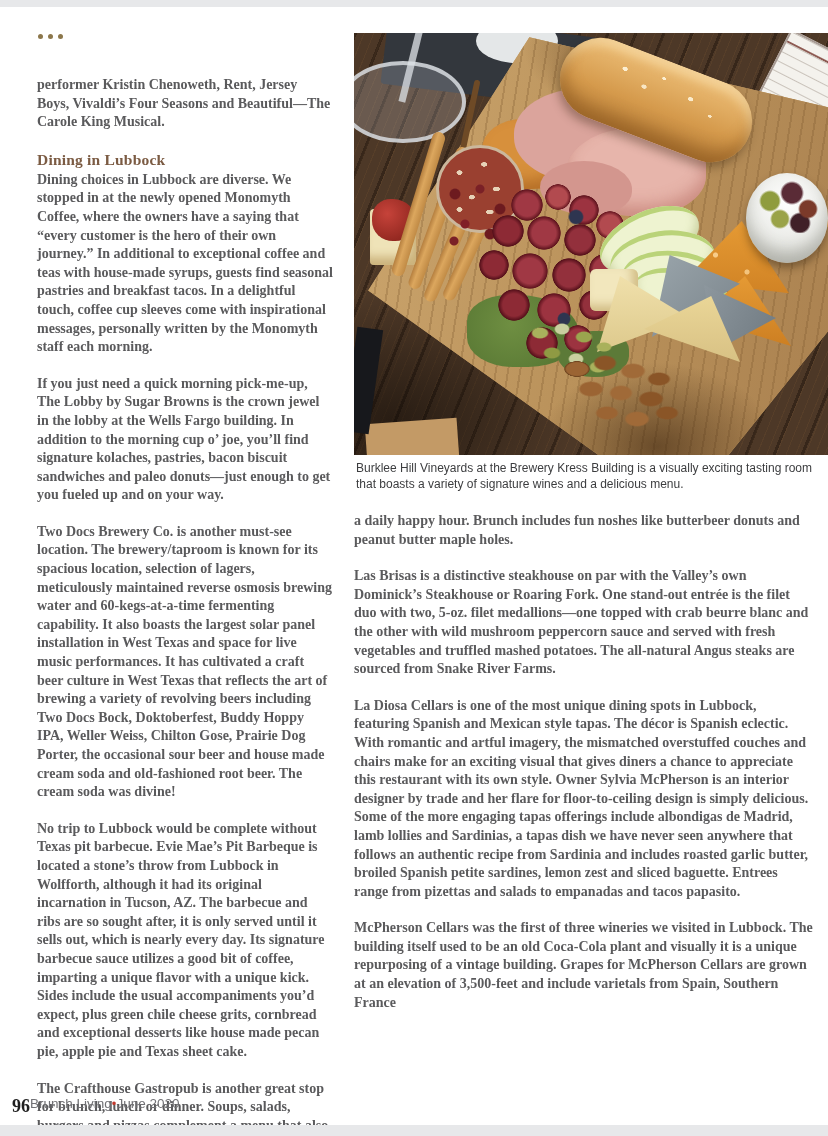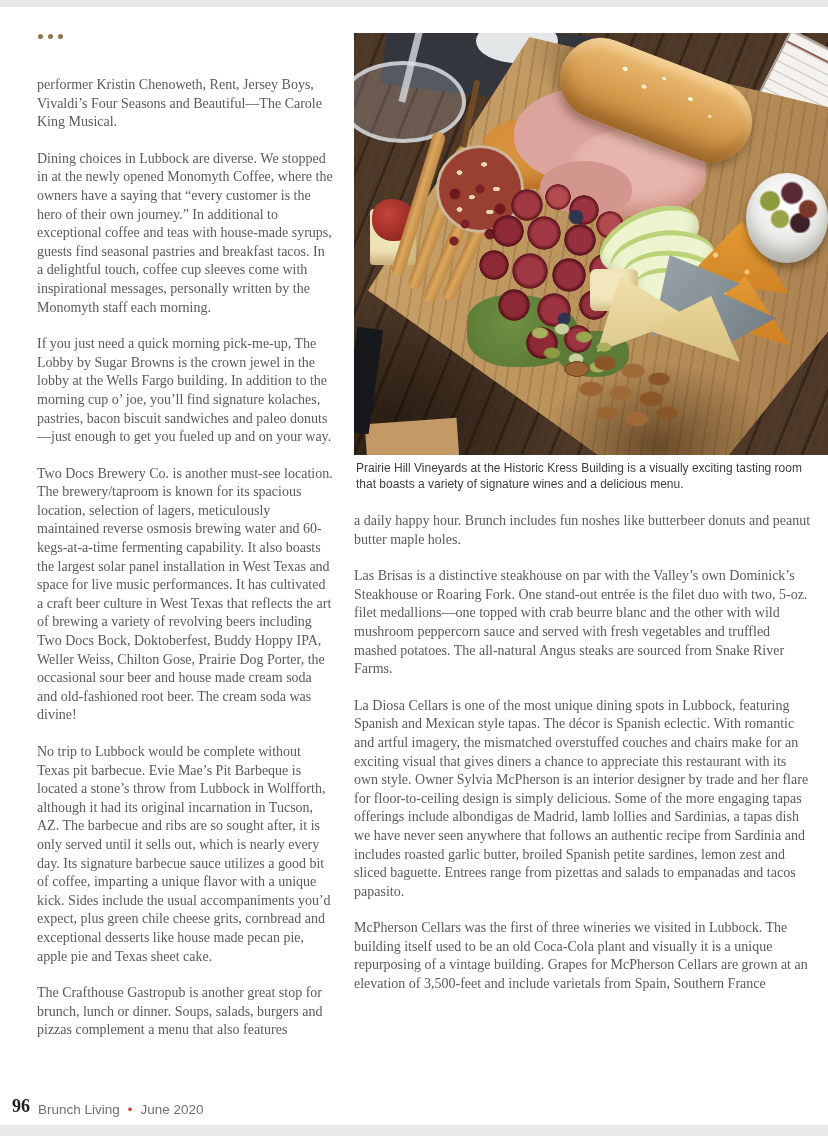--- a/index.html
+++ b/index.html
@@ -6,21 +6,21 @@
   .page{position:relative;width:828px;height:1136px;background:#ffffff;overflow:hidden;
         font-family:"Liberation Serif","DejaVu Serif",serif;}
   .band{position:absolute;left:0;width:828px;background:#e7e8ea;}
   .band.top{top:0;height:7px;}
   .band.bottom{top:1125px;height:11px;}
 
   .dots{position:absolute;left:38px;top:34px;display:flex;gap:5px;}
   .dots i{width:5px;height:5px;border-radius:50%;background:#8c774b;display:block;}
 
   .col{position:absolute;color:#5a5a5c;font-size:14px;line-height:18.6px;text-align:left;}
-  .col p{margin:0 0 18px 0;}
+  .col p{margin:0 0 18px 0;font-weight:bold;}
   .col h3{margin:8px 0 2px 0;font-size:15.5px;line-height:19px;color:#7b5b43;letter-spacing:.2px;}
   .col-left{left:37px;top:76px;width:296px;}
   .col-right{left:354px;top:500px;width:459px;margin-top:12px;}
 
   .photo{position:absolute;left:354px;top:33px;width:474px;height:422px;overflow:hidden;
          background-color:#4d3827;
          background-image:
            radial-gradient(260px 180px at 8% 92%, rgba(10,6,3,.55), transparent 70%),
            repeating-linear-gradient(112deg, rgba(22,12,6,.4) 0 3px, transparent 3px 26px),
            repeating-linear-gradient(112deg, rgba(120,84,48,.22) 0 1px, transparent 1px 9px);}
@@ -161,41 +161,42 @@
         radial-gradient(12px 7px at 50px 60px,#9b6433 0 80%,transparent),
         radial-gradient(13px 8px at 80px 66px,#a06a38 0 80%,transparent),
         radial-gradient(12px 7px at 110px 60px,#8a5527 0 80%,transparent);}
   .woodblock{left:12px;top:388px;width:92px;height:40px;background:#c39a66;transform:rotate(-4deg);}
   .blackstrip{left:-4px;top:295px;width:26px;height:105px;background:#17181c;transform:rotate(8deg);}
 
   .caption{position:absolute;left:356px;top:461px;width:456px;
            font-family:"Liberation Sans","DejaVu Sans",sans-serif;
            font-size:12px;line-height:15.5px;color:#3c3d3f;}
 
-  .footer{position:absolute;left:12px;top:1096px;display:flex;align-items:flex-end;gap:8px;
+  .footer{position:absolute;left:12px;top:1096px;display:flex;align-items:flex-start;gap:0;
           font-family:"Liberation Sans","DejaVu Sans",sans-serif;}
   .footer .num{font-family:"Liberation Serif","DejaVu Serif",serif;font-weight:bold;
                font-size:18px;color:#1f1f1f;}
   .footer .mag,.footer .issue{font-size:13.5px;color:#717175;}
   .footer .sep{color:#c23a2e;font-size:13px;}
 </style>
 </head>
 <body>
 
 <div class="page">
   <div class="band top"></div>
 
   <div class="dots">
     <i></i>
     <i></i>
     <i></i>
   </div>
 
   <div class="col col-left">
     <p>performer Kristin Chenoweth, Rent, Jersey Boys, Vivaldi’s Four Seasons and Beautiful—The Carole King Musical.</p>
+    <h3>Dining in Lubbock</h3>
     <p>Dining choices in Lubbock are diverse. We stopped in at the newly opened Monomyth Coffee, where the owners have a saying that “every customer is the hero of their own journey.” In additional to exceptional coffee and teas with house-made syrups, guests find seasonal pastries and breakfast tacos. In a delightful touch, coffee cup sleeves come with inspirational messages, personally written by the Monomyth staff each morning.</p>
     <p>If you just need a quick morning pick-me-up, The Lobby by Sugar Browns is the crown jewel in the lobby at the Wells Fargo building. In addition to the morning cup o’ joe, you’ll find signature kolaches, pastries, bacon biscuit sandwiches and paleo donuts—just enough to get you fueled up and on your way.</p>
     <p>Two Docs Brewery Co. is another must-see location. The brewery/taproom is known for its spacious location, selection of lagers, meticulously maintained reverse osmosis brewing water and 60-kegs-at-a-time fermenting capability. It also boasts the largest solar panel installation in West Texas and space for live music performances. It has cultivated a craft beer culture in West Texas that reflects the art of brewing a variety of revolving beers including Two Docs Bock, Doktoberfest, Buddy Hoppy IPA, Weller Weiss, Chilton Gose, Prairie Dog Porter, the occasional sour beer and house made cream soda and old-fashioned root beer. The cream soda was divine!</p>
     <p>No trip to Lubbock would be complete without Texas pit barbecue. Evie Mae’s Pit Barbeque is located a stone’s throw from Lubbock in Wolfforth, although it had its original incarnation in Tucson, AZ. The barbecue and ribs are so sought after, it is only served until it sells out, which is nearly every day. Its signature barbecue sauce utilizes a good bit of coffee, imparting a unique flavor with a unique kick. Sides include the usual accompaniments you’d expect, plus green chile cheese grits, cornbread and exceptional desserts like house made pecan pie, apple pie and Texas sheet cake.</p>
     <p>The Crafthouse Gastropub is another great stop for brunch, lunch or dinner. Soups, salads, burgers and pizzas complement a menu that also features</p>
   </div>
 
   <div class="photo">
     <div class="ph napkin"></div>
     <div class="ph disc"></div>
@@ -236,21 +237,21 @@
     <div class="ph olives"></div>
     <div class="ph ycube"></div>
     <div class="ph ywedge1"></div>
     <div class="ph ywedge2"></div>
     <div class="ph pist"></div>
     <div class="ph almonds"></div>
     <div class="ph woodblock"></div>
     <div class="ph blackstrip"></div>
   </div>
 
-  <div class="caption">Prairie Hill Vineyards at the Historic Kress Building is a visually exciting tasting room that boasts a variety of signature wines and a delicious menu.</div>
+  <div class="caption">Burklee Hill Vineyards at the Brewery Kress Building is a visually exciting tasting room that boasts a variety of signature wines and a delicious menu.</div>
 
   <div class="col col-right">
     <p>a daily happy hour. Brunch includes fun noshes like butterbeer donuts and peanut butter maple holes.</p>
     <p>Las Brisas is a distinctive steakhouse on par with the Valley’s own Dominick’s Steakhouse or Roaring Fork. One stand-out entrée is the filet duo with two, 5-oz. filet medallions—one topped with crab beurre blanc and the other with wild mushroom peppercorn sauce and served with fresh vegetables and truffled mashed potatoes. The all-natural Angus steaks are sourced from Snake River Farms.</p>
     <p>La Diosa Cellars is one of the most unique dining spots in Lubbock, featuring Spanish and Mexican style tapas. The décor is Spanish eclectic. With romantic and artful imagery, the mismatched overstuffed couches and chairs make for an exciting visual that gives diners a chance to appreciate this restaurant with its own style. Owner Sylvia McPherson is an interior designer by trade and her flare for floor-to-ceiling design is simply delicious. Some of the more engaging tapas offerings include albondigas de Madrid, lamb lollies and Sardinias, a tapas dish we have never seen anywhere that follows an authentic recipe from Sardinia and includes roasted garlic butter, broiled Spanish petite sardines, lemon zest and sliced baguette. Entrees range from pizettas and salads to empanadas and tacos papasito.</p>
     <p>McPherson Cellars was the first of three wineries we visited in Lubbock. The building itself used to be an old Coca-Cola plant and visually it is a unique repurposing of a vintage building. Grapes for McPherson Cellars are grown at an elevation of 3,500-feet and include varietals from Spain, Southern France</p>
   </div>
 
   <div class="footer">
     <span class="num">96</span>

